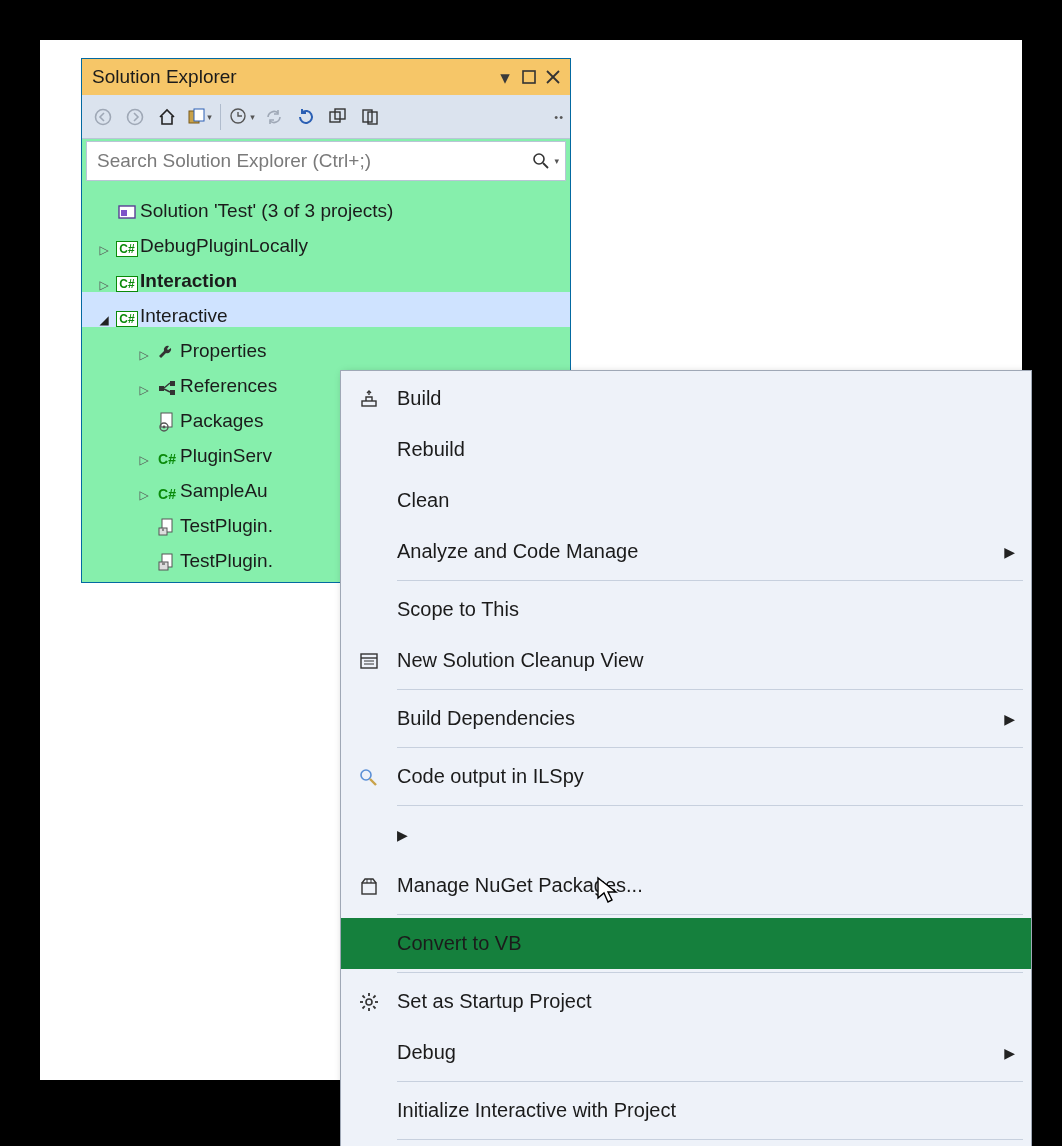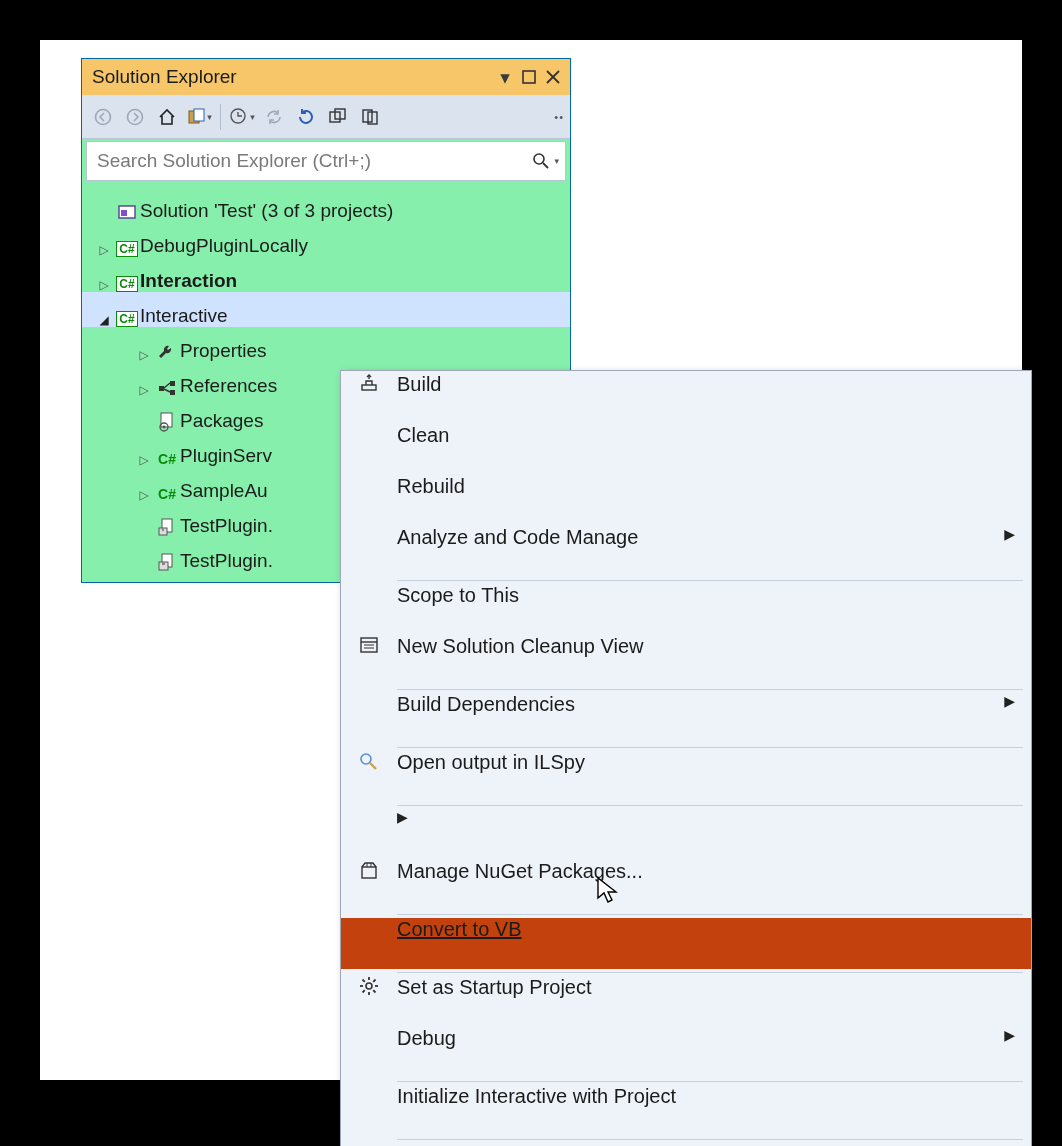--- a/index.html
+++ b/index.html
@@ -127,25 +127,25 @@
     width: 692px;
     background: #eef2f9;
     border: 1px solid #9fa8b6;
     box-shadow: 3px 3px 8px rgba(0,0,0,.25);
     font-size: 20px;
     color: #1b1b1b;
     padding: 2px 0;
   }
   .ctx-item {
     display: flex;
-    align-items: flex-start;
+    align-items: center;
     height: 51px;
     padding: 0 16px 0 0;
   }
-  .ctx-item.hover { background: #c2410c; text-decoration: underline; }
+  .ctx-item.hover { background: #15803d; }
   .ctx-icon {
     width: 56px;
     display:inline-flex; justify-content:center; align-items:center;
     font-size: 18px; color:#333;
   }
   .ctx-label { flex: 1; }
   .ctx-arrow { font-size: 14px; color:#222; }
   .ctx-sep {
     height: 1px;
     background: #c7d0de;
@@ -373,25 +373,25 @@
         <svg width="20" height="20">
             <rect x="3" y="12" width="14" height="5" fill="none" stroke="#333" stroke-width="1.4"></rect>
             <path d="M7 12V8h6v4M10 2v4" stroke="#333" stroke-width="1.4" fill="none"></path>
             <path d="M8 4l2-2 2 2" stroke="#333" stroke-width="1.4" fill="none"></path>
           </svg>
       </span>
       <span class="ctx-label">Build</span>
     </div>
     <div class="ctx-item">
       <span class="ctx-icon"></span>
+      <span class="ctx-label">Rebuild</span>
+    </div>
+    <div class="ctx-item">
+      <span class="ctx-icon"></span>
       <span class="ctx-label">Clean</span>
-    </div>
-    <div class="ctx-item">
-      <span class="ctx-icon"></span>
-      <span class="ctx-label">Rebuild</span>
     </div>
     <div class="ctx-item">
       <span class="ctx-icon"></span>
       <span class="ctx-label">Analyze and Code Manage</span>
       <span class="ctx-arrow">▶</span>
     </div>
     <div class="ctx-sep"></div>
 
     <div class="ctx-item">
       <span class="ctx-icon"></span>
@@ -417,21 +417,21 @@
     </div>
     <div class="ctx-sep"></div>
 
     <div class="ctx-item">
       <span class="ctx-icon">
         <svg width="22" height="20">
             <circle cx="8" cy="8" r="5" fill="none" stroke="#5a8fd6" stroke-width="1.6"></circle>
             <line x1="12" y1="12" x2="18" y2="18" stroke="#c9a24a" stroke-width="2.4"></line>
           </svg>
       </span>
-      <span class="ctx-label">Open output in ILSpy</span>
+      <span class="ctx-label">Code output in ILSpy</span>
     </div>
     <div class="ctx-sep"></div>
 
     <div class="ctx-item">
       <span class="ctx-icon"></span>
       <span class="ctx-arrow">▶</span>
     </div>
     <div class="ctx-item">
       <span class="ctx-icon">
         <svg width="20" height="20">

